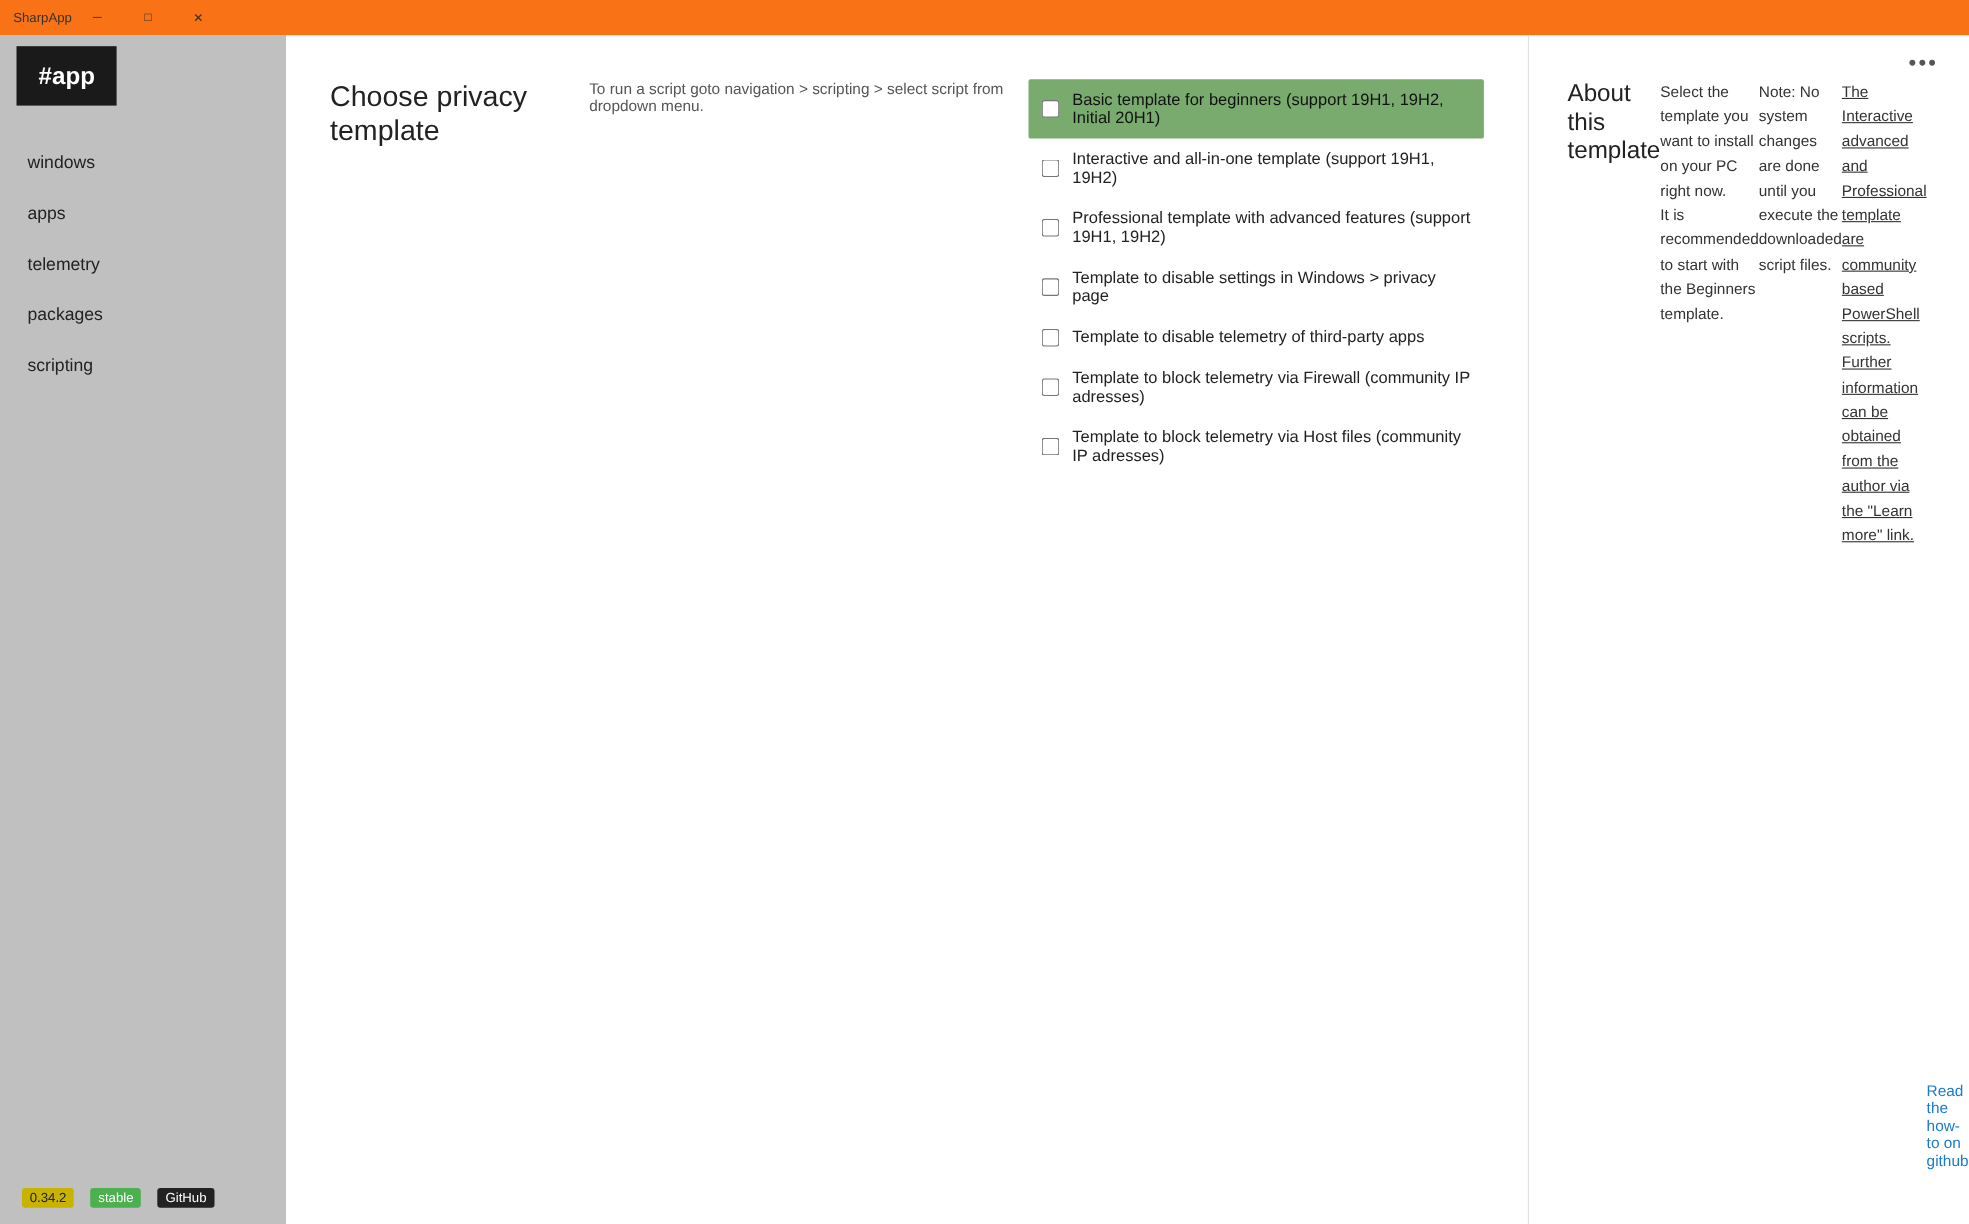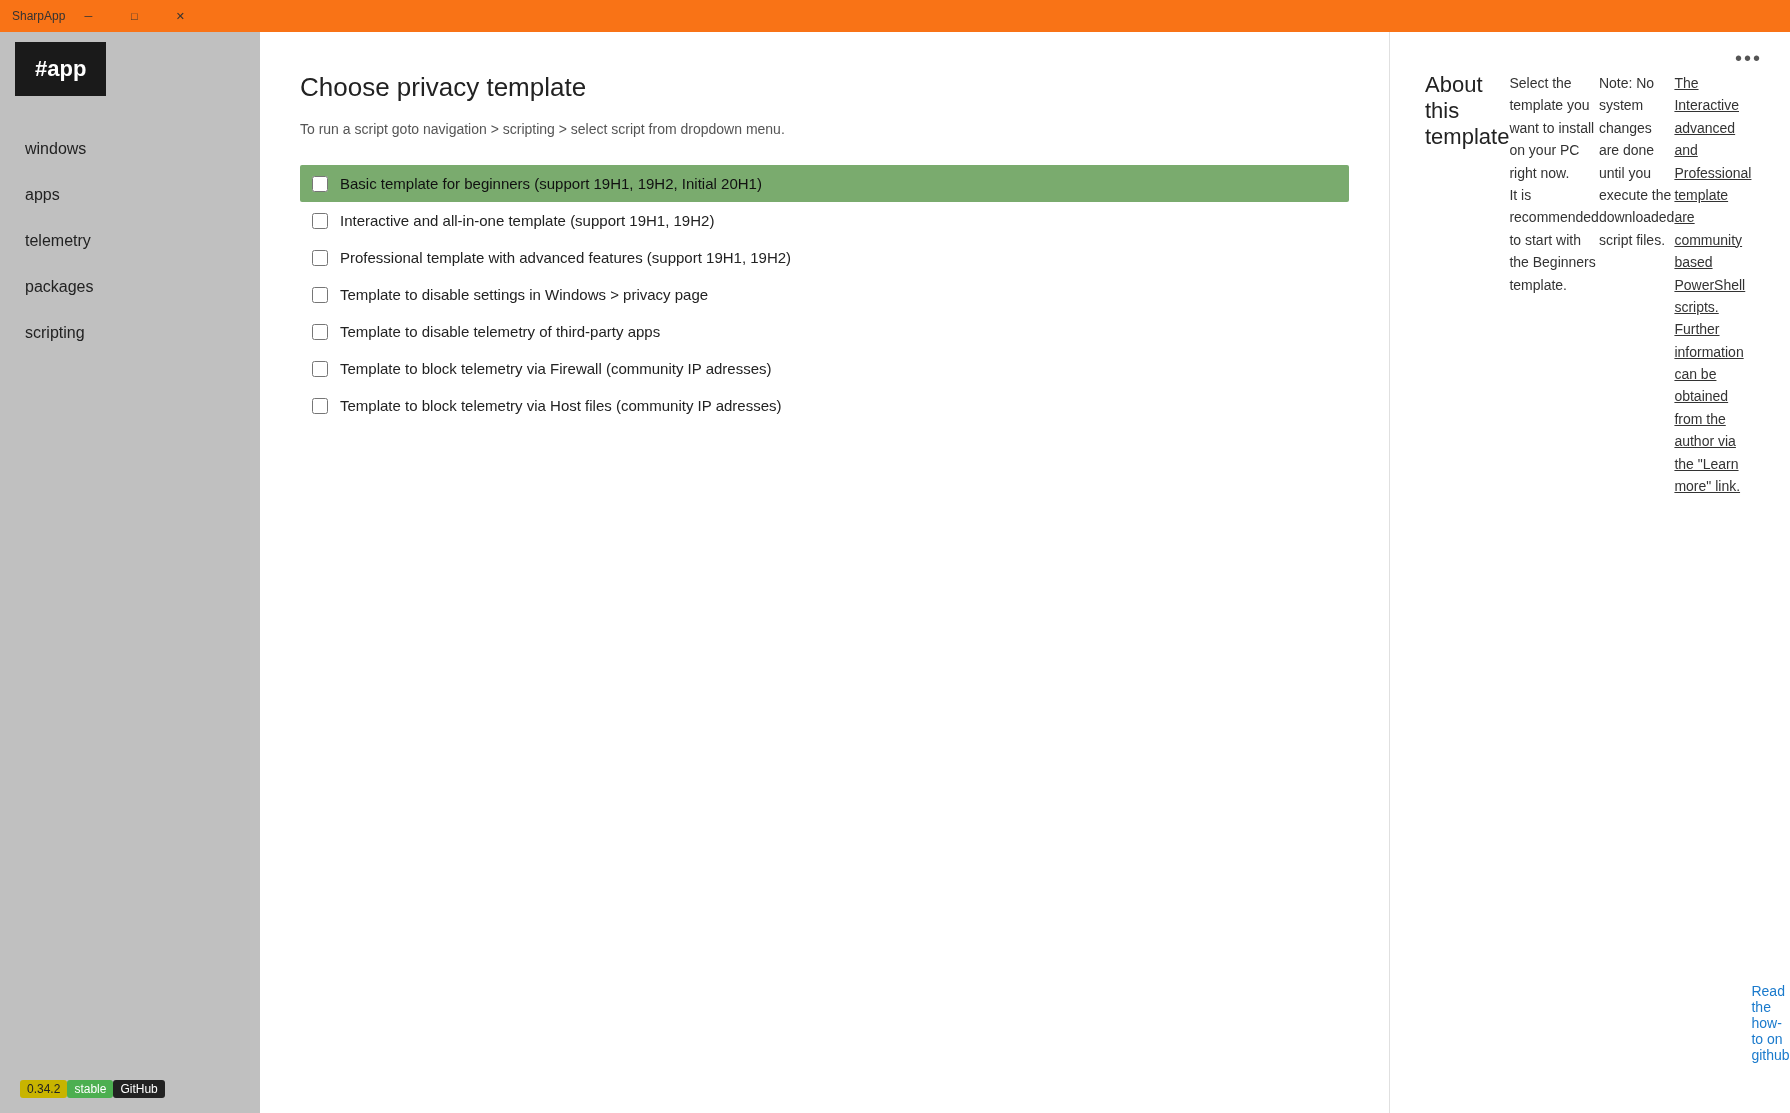--- a/index.html
+++ b/index.html
@@ -90,21 +90,21 @@
       color: #222;
       cursor: pointer;
       display: block;
     }
 
     .sidebar-footer {
       margin-top: auto;
       padding: 15px 20px;
       display: flex;
       align-items: center;
-      gap: 0;
+      gap: 15px;
     }
 
     .badge-version {
       background: #c8b400;
       color: #222;
       font-size: 12px;
       padding: 2px 7px;
       border-radius: 3px;
     }
 
@@ -155,21 +155,21 @@
       color: #555;
       padding: 5px 8px;
       letter-spacing: 2px;
     }
 
     
     .left-panel {
       flex: 1;
       padding: 40px 40px 12px 40px;
       display: flex;
-      flex-direction: column;
+      flex-direction: row;
       border-right: 1px solid #e0e0e0;
     }
 
     .page-title {
       font-size: 26px;
       font-weight: 300;
       color: #222;
       margin-bottom: 18px;
     }
 

